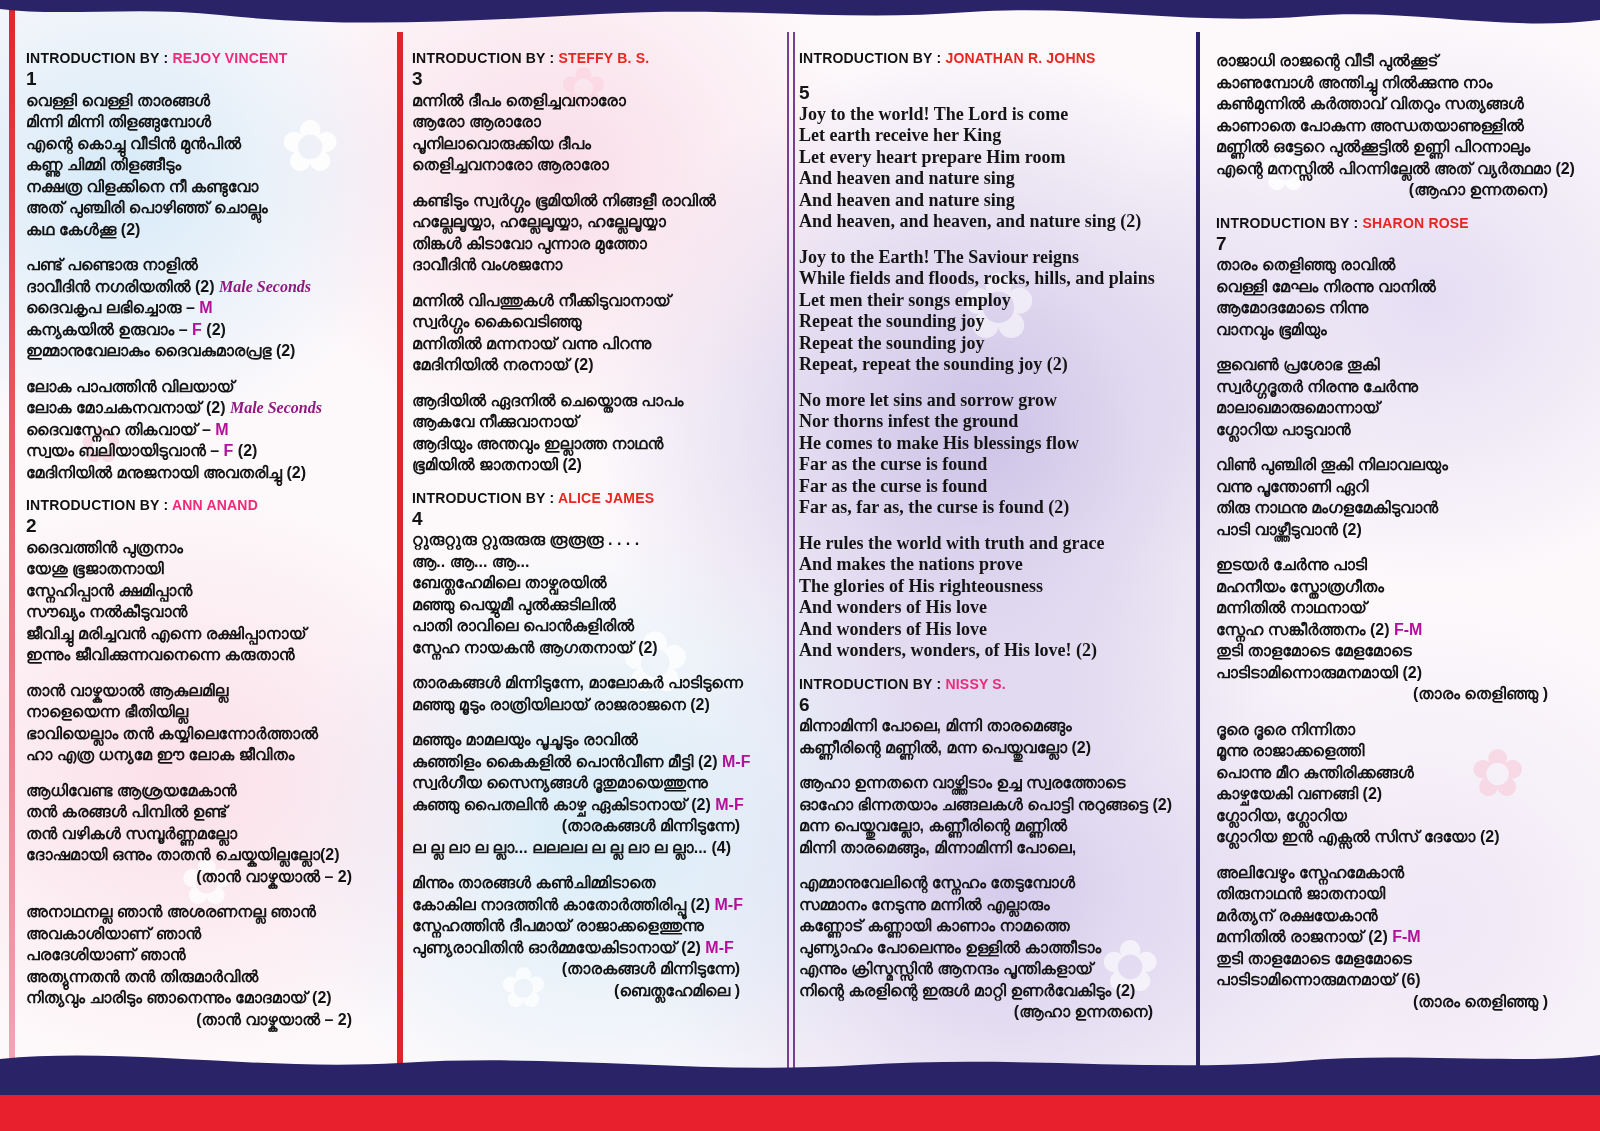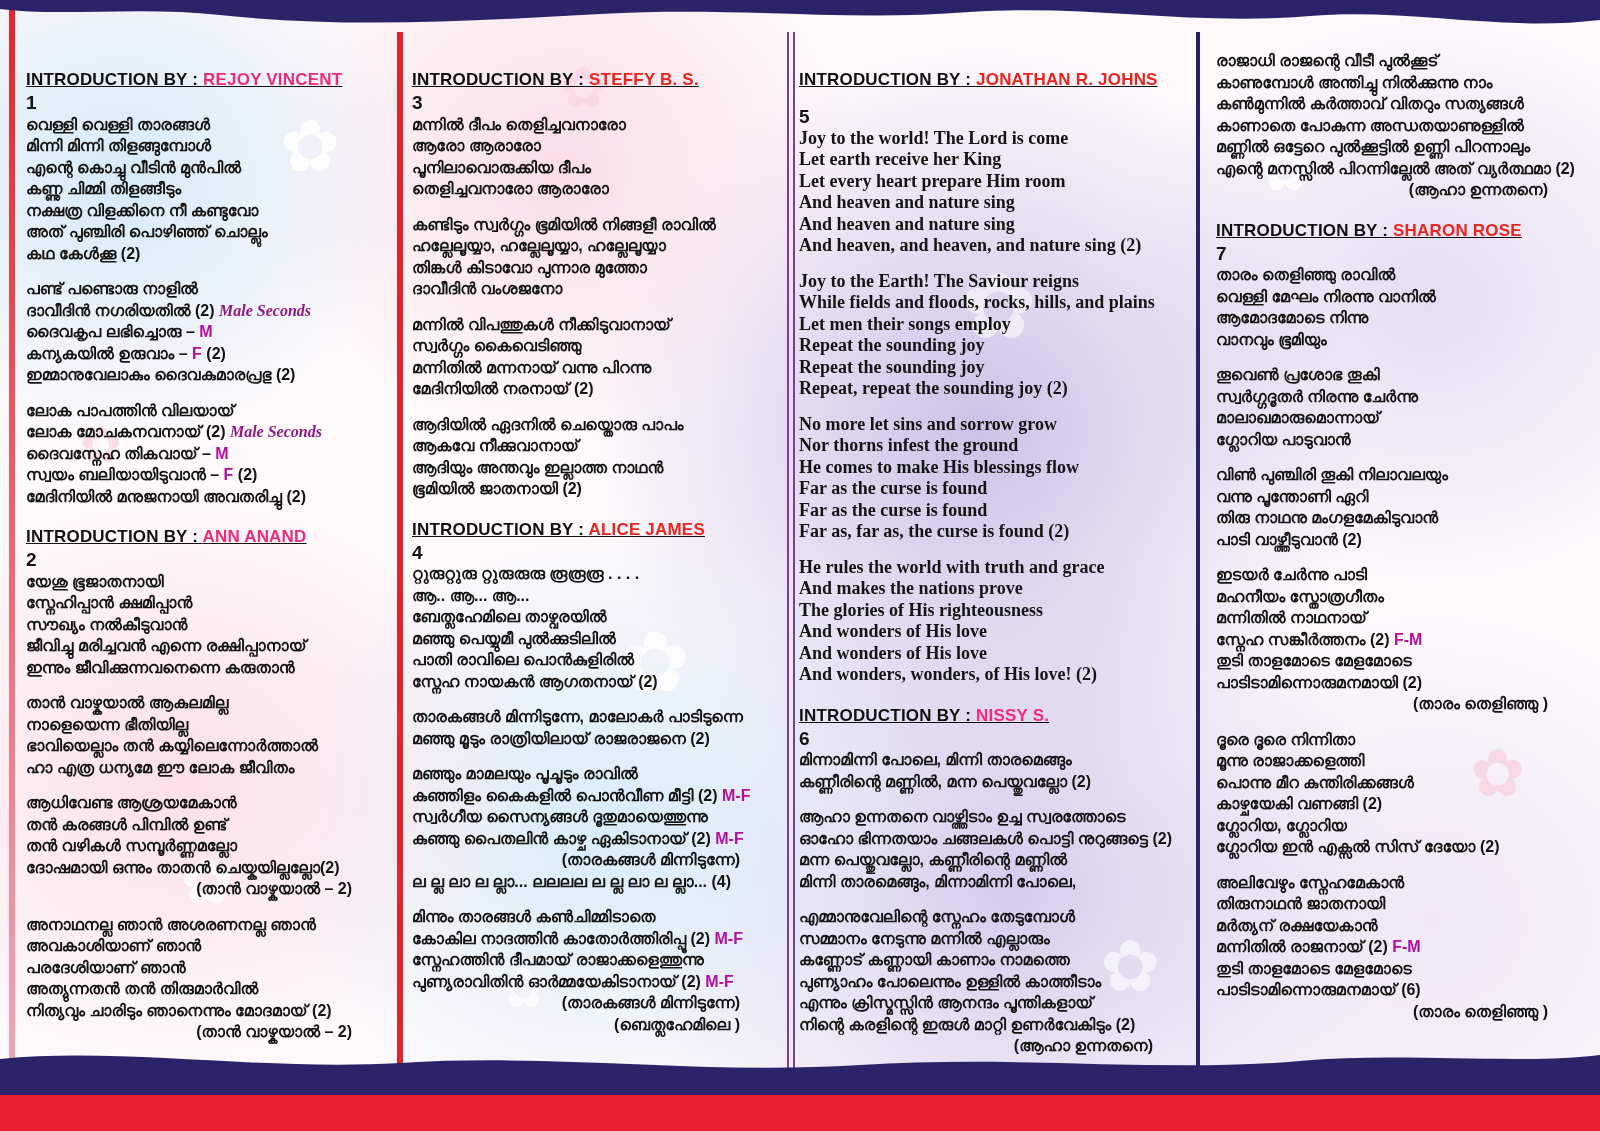--- a/index.html
+++ b/index.html
@@ -25,21 +25,21 @@
   .divider{position:absolute;top:32px;bottom:62px;z-index:2;}
   .divider.red{left:397px;width:6px;background:#e0242b;}
   .divider.purple{left:787px;width:8px;
     background:linear-gradient(90deg,#7a3f93 0 2px,transparent 2px 6px,#7a3f93 6px 8px);}
   .divider.navy{left:1196px;width:4px;background:#2b2368;}
   .column{position:absolute;top:50px;z-index:1;color:#141414;}
   .col1{left:26px;width:362px;}
   .col2{left:412px;width:364px;}
   .col3{left:799px;width:390px;}
   .col4{left:1216px;width:368px;}
-  .intro-header{font-size:17px;font-weight:bold;letter-spacing:.2px;margin:20px 0 2px;color:#111;text-decoration:underline;}
+  .intro-header{font-size:14px;font-weight:bold;letter-spacing:.2px;margin:0 0 2px;color:#111;}
   .intro-name{font-weight:bold;}
   .intro-name.pink{color:#ee2a7b;}
   .intro-name.red{color:#e8251f;}
   .song-number{font-size:19px;font-weight:bold;line-height:21.5px;}
   .song-number.gap{margin-top:16px;}
   .stanza{margin:0 0 14px 0;}
   .line{font-size:16px;font-weight:600;line-height:21.5px;min-height:21.5px;}
   .stanza.english .line{font-family:"Liberation Serif",serif;font-weight:bold;font-size:18px;}
   .line.right{text-align:right;padding-right:36px;}
   .seg{}
@@ -92,20 +92,21 @@
       <div class="stanza">
         <div class="line"><span class="seg">ലോക പാപത്തിൻ വിലയായ്</span></div>
         <div class="line"><span class="seg">ലോക മോചകനവനായ് (2) </span><span class="seg-note">Male Seconds</span></div>
         <div class="line"><span class="seg">ദൈവസ്നേഹ തികവായ് – </span><span class="seg-marker">M</span></div>
         <div class="line"><span class="seg">സ്വയം ബലിയായിടുവാൻ – </span><span class="seg-marker">F</span><span class="seg"> (2)</span></div>
         <div class="line"><span class="seg">മേദിനിയിൽ മനുജനായി അവതരിച്ചു (2)</span></div>
       </div>
       <div class="intro-header"><span class="intro-label">INTRODUCTION BY : </span><span class="intro-name pink">ANN ANAND</span></div>
       <div class="song-number">2</div>
       <div class="stanza">
+        <div class="line"><span class="seg">ദൈവത്തിൻ പുത്രനാം</span></div>
         <div class="line"><span class="seg">യേശു ഭൂജാതനായി</span></div>
         <div class="line"><span class="seg">സ്നേഹിപ്പാൻ ക്ഷമിപ്പാൻ</span></div>
         <div class="line"><span class="seg">സൗഖ്യം നൽകീടുവാൻ</span></div>
         <div class="line"><span class="seg">ജീവിച്ചു മരിച്ചവൻ എന്നെ രക്ഷിപ്പാനായ്</span></div>
         <div class="line"><span class="seg">ഇന്നും ജീവിക്കുന്നവനെന്നെ കരുതാൻ</span></div>
       </div>
       <div class="stanza">
         <div class="line"><span class="seg">താൻ വാഴ്കയാൽ ആകുലമില്ല</span></div>
         <div class="line"><span class="seg">നാളെയെന്ന ഭീതിയില്ല</span></div>
         <div class="line"><span class="seg">ഭാവിയെല്ലാം തൻ കയ്യിലെന്നോർത്താൽ</span></div>

